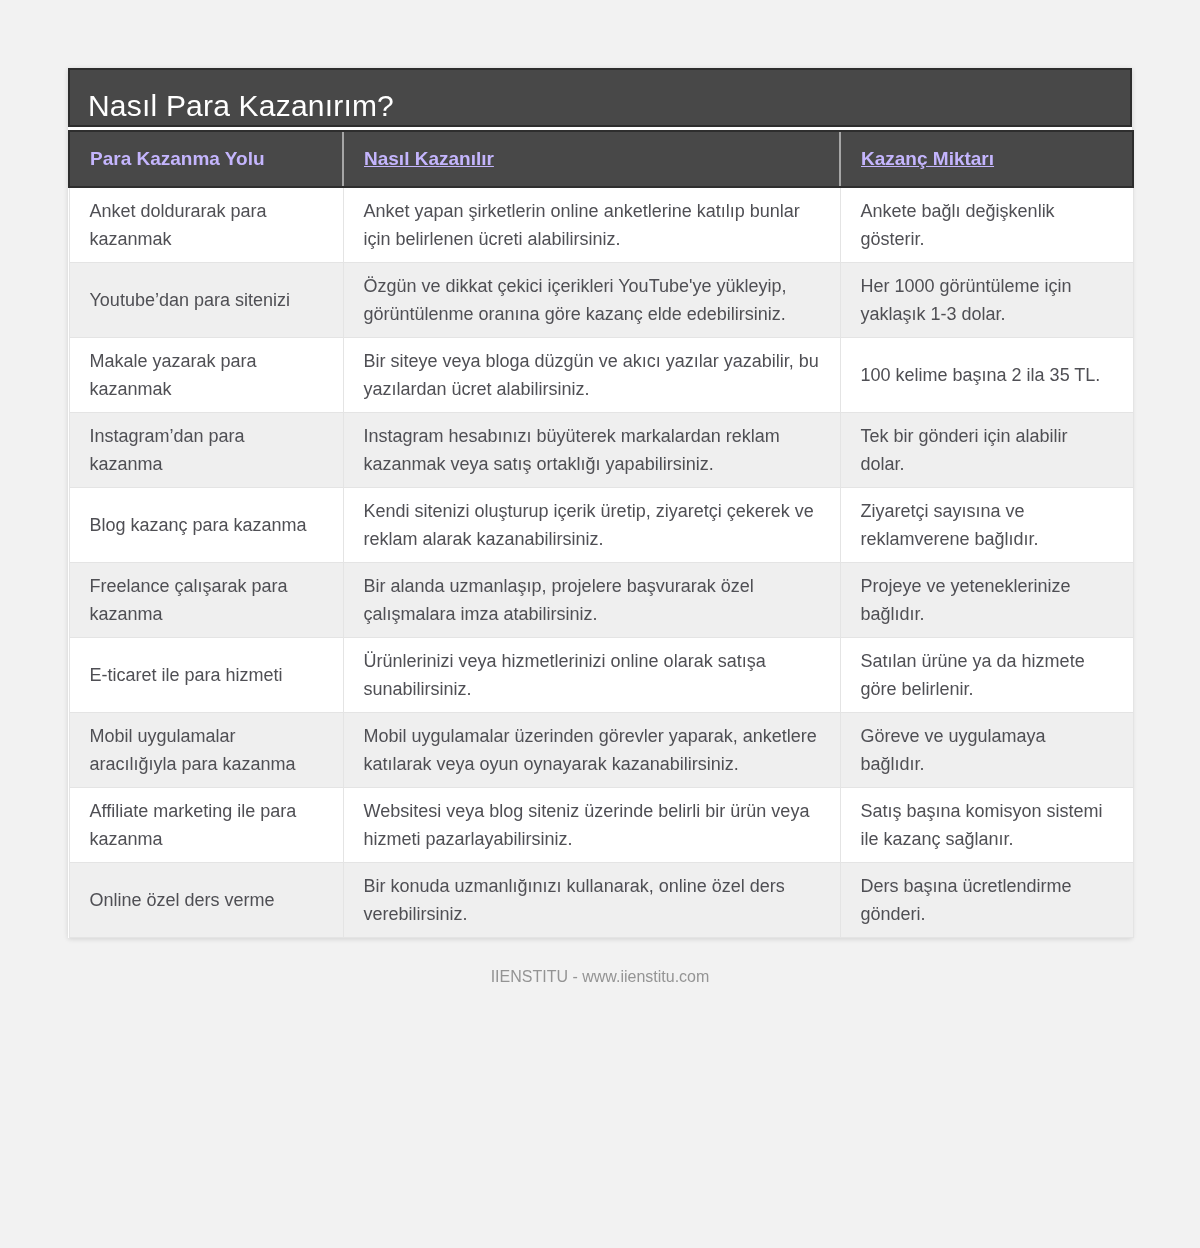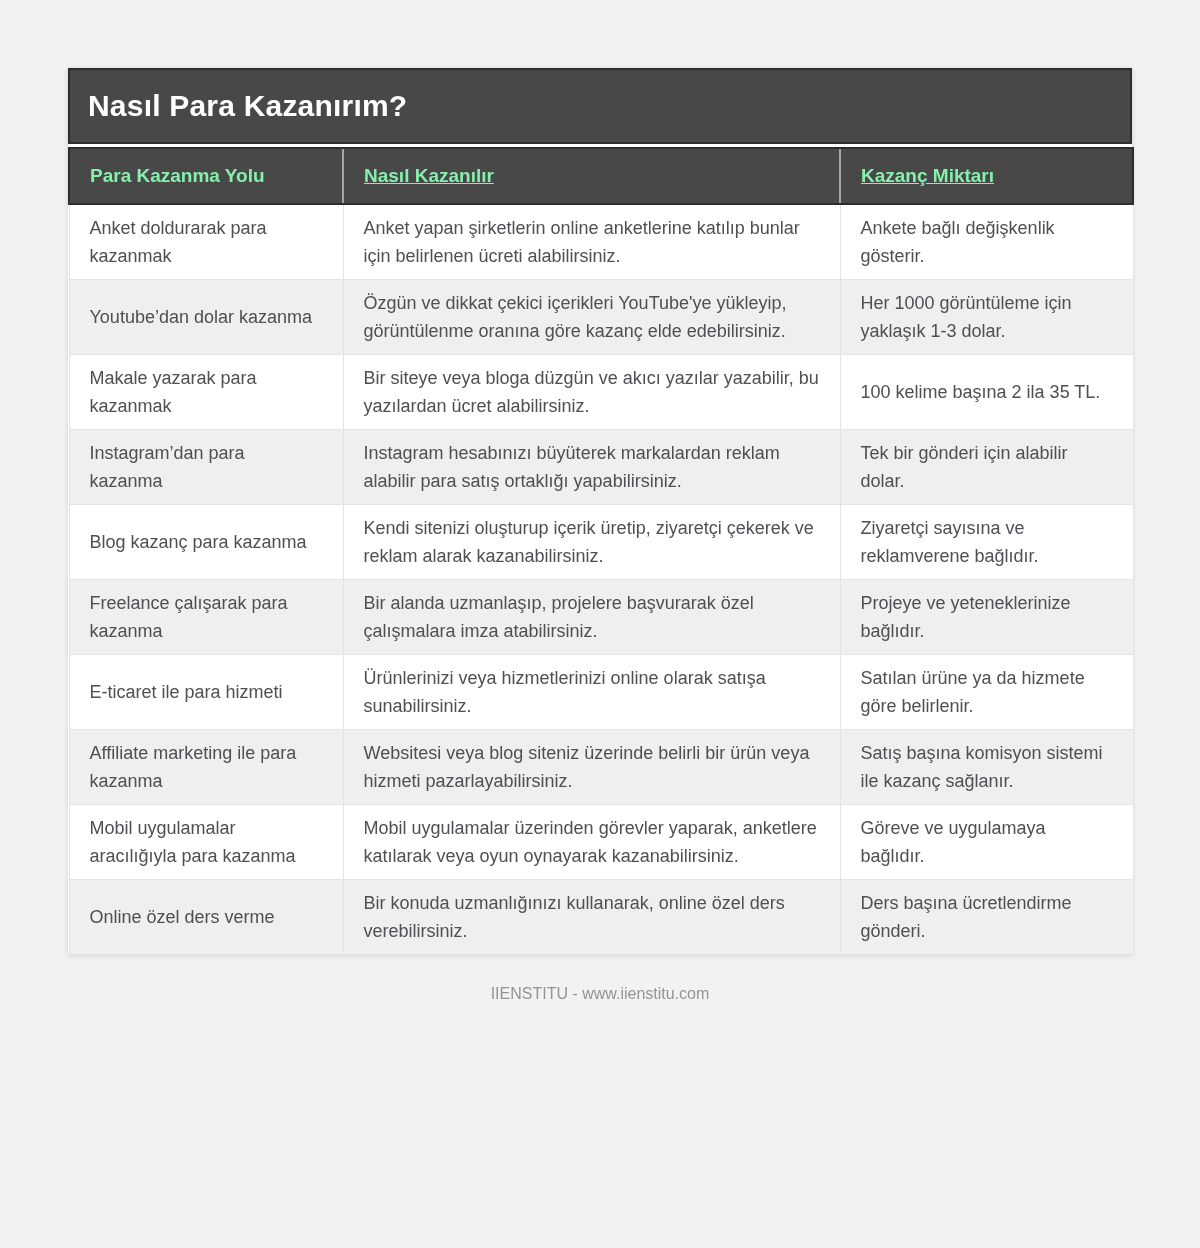--- a/index.html
+++ b/index.html
@@ -16,37 +16,37 @@
     margin: 68px auto 0 auto;
     background: #ffffff;
     box-shadow: 0 1px 5px rgba(0,0,0,0.14);
   }
 
   .title-bar {
     background: var(--header_bg, #484848);
     border: 2px solid var(--header_border, #2e2e2e);
     color: #ffffff;
     font-size: 30px;
-    font-weight: 700;
-    height: 76px;
+    font-weight: 400;
+    height: 59px;
     line-height: 72px;
     padding: 0 18px;
     letter-spacing: 0.2px;
   }
 
   table.money-table {
     width: 100%;
     border-collapse: collapse;
     margin-top: 3px;
     table-layout: fixed;
   }
 
   th {
     background: var(--header_bg, #484848);
-    color: #86efac;
+    color: #c4b5fd;
     font-size: 19px;
     font-weight: 700;
     text-align: left;
     padding: 16px 20px;
     border-top: 2px solid var(--header_border, #2e2e2e);
     border-bottom: 2px solid var(--header_border, #2e2e2e);
   }
   th:first-child { border-left: 2px solid var(--header_border, #2e2e2e); }
   th:last-child  { border-right: 2px solid var(--header_border, #2e2e2e); margin-left: 44px; }
   th + th { border-left: 2px solid var(--header_divider, #a6a6a6); text-decoration: underline; }
@@ -95,58 +95,58 @@
         <th>Kazanç Miktarı</th>
       </tr>
     </thead>
     <tbody>
       <tr>
         <td>Anket doldurarak para kazanmak</td>
         <td>Anket yapan şirketlerin online anketlerine katılıp bunlar için belirlenen ücreti alabilirsiniz.</td>
         <td>Ankete bağlı değişkenlik gösterir.</td>
       </tr>
       <tr>
-        <td>Youtube’dan dolar kazanma</td>
+        <td>Youtube’dan para sitenizi</td>
         <td>Özgün ve dikkat çekici içerikleri YouTube'ye yükleyip, görüntülenme oranına göre kazanç elde edebilirsiniz.</td>
         <td>Her 1000 görüntüleme için yaklaşık 1-3 dolar.</td>
       </tr>
       <tr>
         <td>Makale yazarak para kazanmak</td>
         <td>Bir siteye veya bloga düzgün ve akıcı yazılar yazabilir, bu yazılardan ücret alabilirsiniz.</td>
         <td>100 kelime başına 2 ila 35 TL.</td>
       </tr>
       <tr>
         <td>Instagram’dan para kazanma</td>
-        <td>Instagram hesabınızı büyüterek markalardan reklam alabilir para satış ortaklığı yapabilirsiniz.</td>
+        <td>Instagram hesabınızı büyüterek markalardan reklam kazanmak veya satış ortaklığı yapabilirsiniz.</td>
         <td>Tek bir gönderi için alabilir dolar.</td>
       </tr>
       <tr>
         <td>Blog kazanç para kazanma</td>
         <td>Kendi sitenizi oluşturup içerik üretip, ziyaretçi çekerek ve reklam alarak kazanabilirsiniz.</td>
         <td>Ziyaretçi sayısına ve reklamverene bağlıdır.</td>
       </tr>
       <tr>
         <td>Freelance çalışarak para kazanma</td>
         <td>Bir alanda uzmanlaşıp, projelere başvurarak özel çalışmalara imza atabilirsiniz.</td>
         <td>Projeye ve yeteneklerinize bağlıdır.</td>
       </tr>
       <tr>
         <td>E-ticaret ile para hizmeti</td>
         <td>Ürünlerinizi veya hizmetlerinizi online olarak satışa sunabilirsiniz.</td>
         <td>Satılan ürüne ya da hizmete göre belirlenir.</td>
       </tr>
       <tr>
+        <td>Mobil uygulamalar aracılığıyla para kazanma</td>
+        <td>Mobil uygulamalar üzerinden görevler yaparak, anketlere katılarak veya oyun oynayarak kazanabilirsiniz.</td>
+        <td>Göreve ve uygulamaya bağlıdır.</td>
+      </tr>
+      <tr>
         <td>Affiliate marketing ile para kazanma</td>
         <td>Websitesi veya blog siteniz üzerinde belirli bir ürün veya hizmeti pazarlayabilirsiniz.</td>
         <td>Satış başına komisyon sistemi ile kazanç sağlanır.</td>
-      </tr>
-      <tr>
-        <td>Mobil uygulamalar aracılığıyla para kazanma</td>
-        <td>Mobil uygulamalar üzerinden görevler yaparak, anketlere katılarak veya oyun oynayarak kazanabilirsiniz.</td>
-        <td>Göreve ve uygulamaya bağlıdır.</td>
       </tr>
       <tr>
         <td>Online özel ders verme</td>
         <td>Bir konuda uzmanlığınızı kullanarak, online özel ders verebilirsiniz.</td>
         <td>Ders başına ücretlendirme gönderi.</td>
       </tr>
     </tbody>
   </table>
 </div>
 

